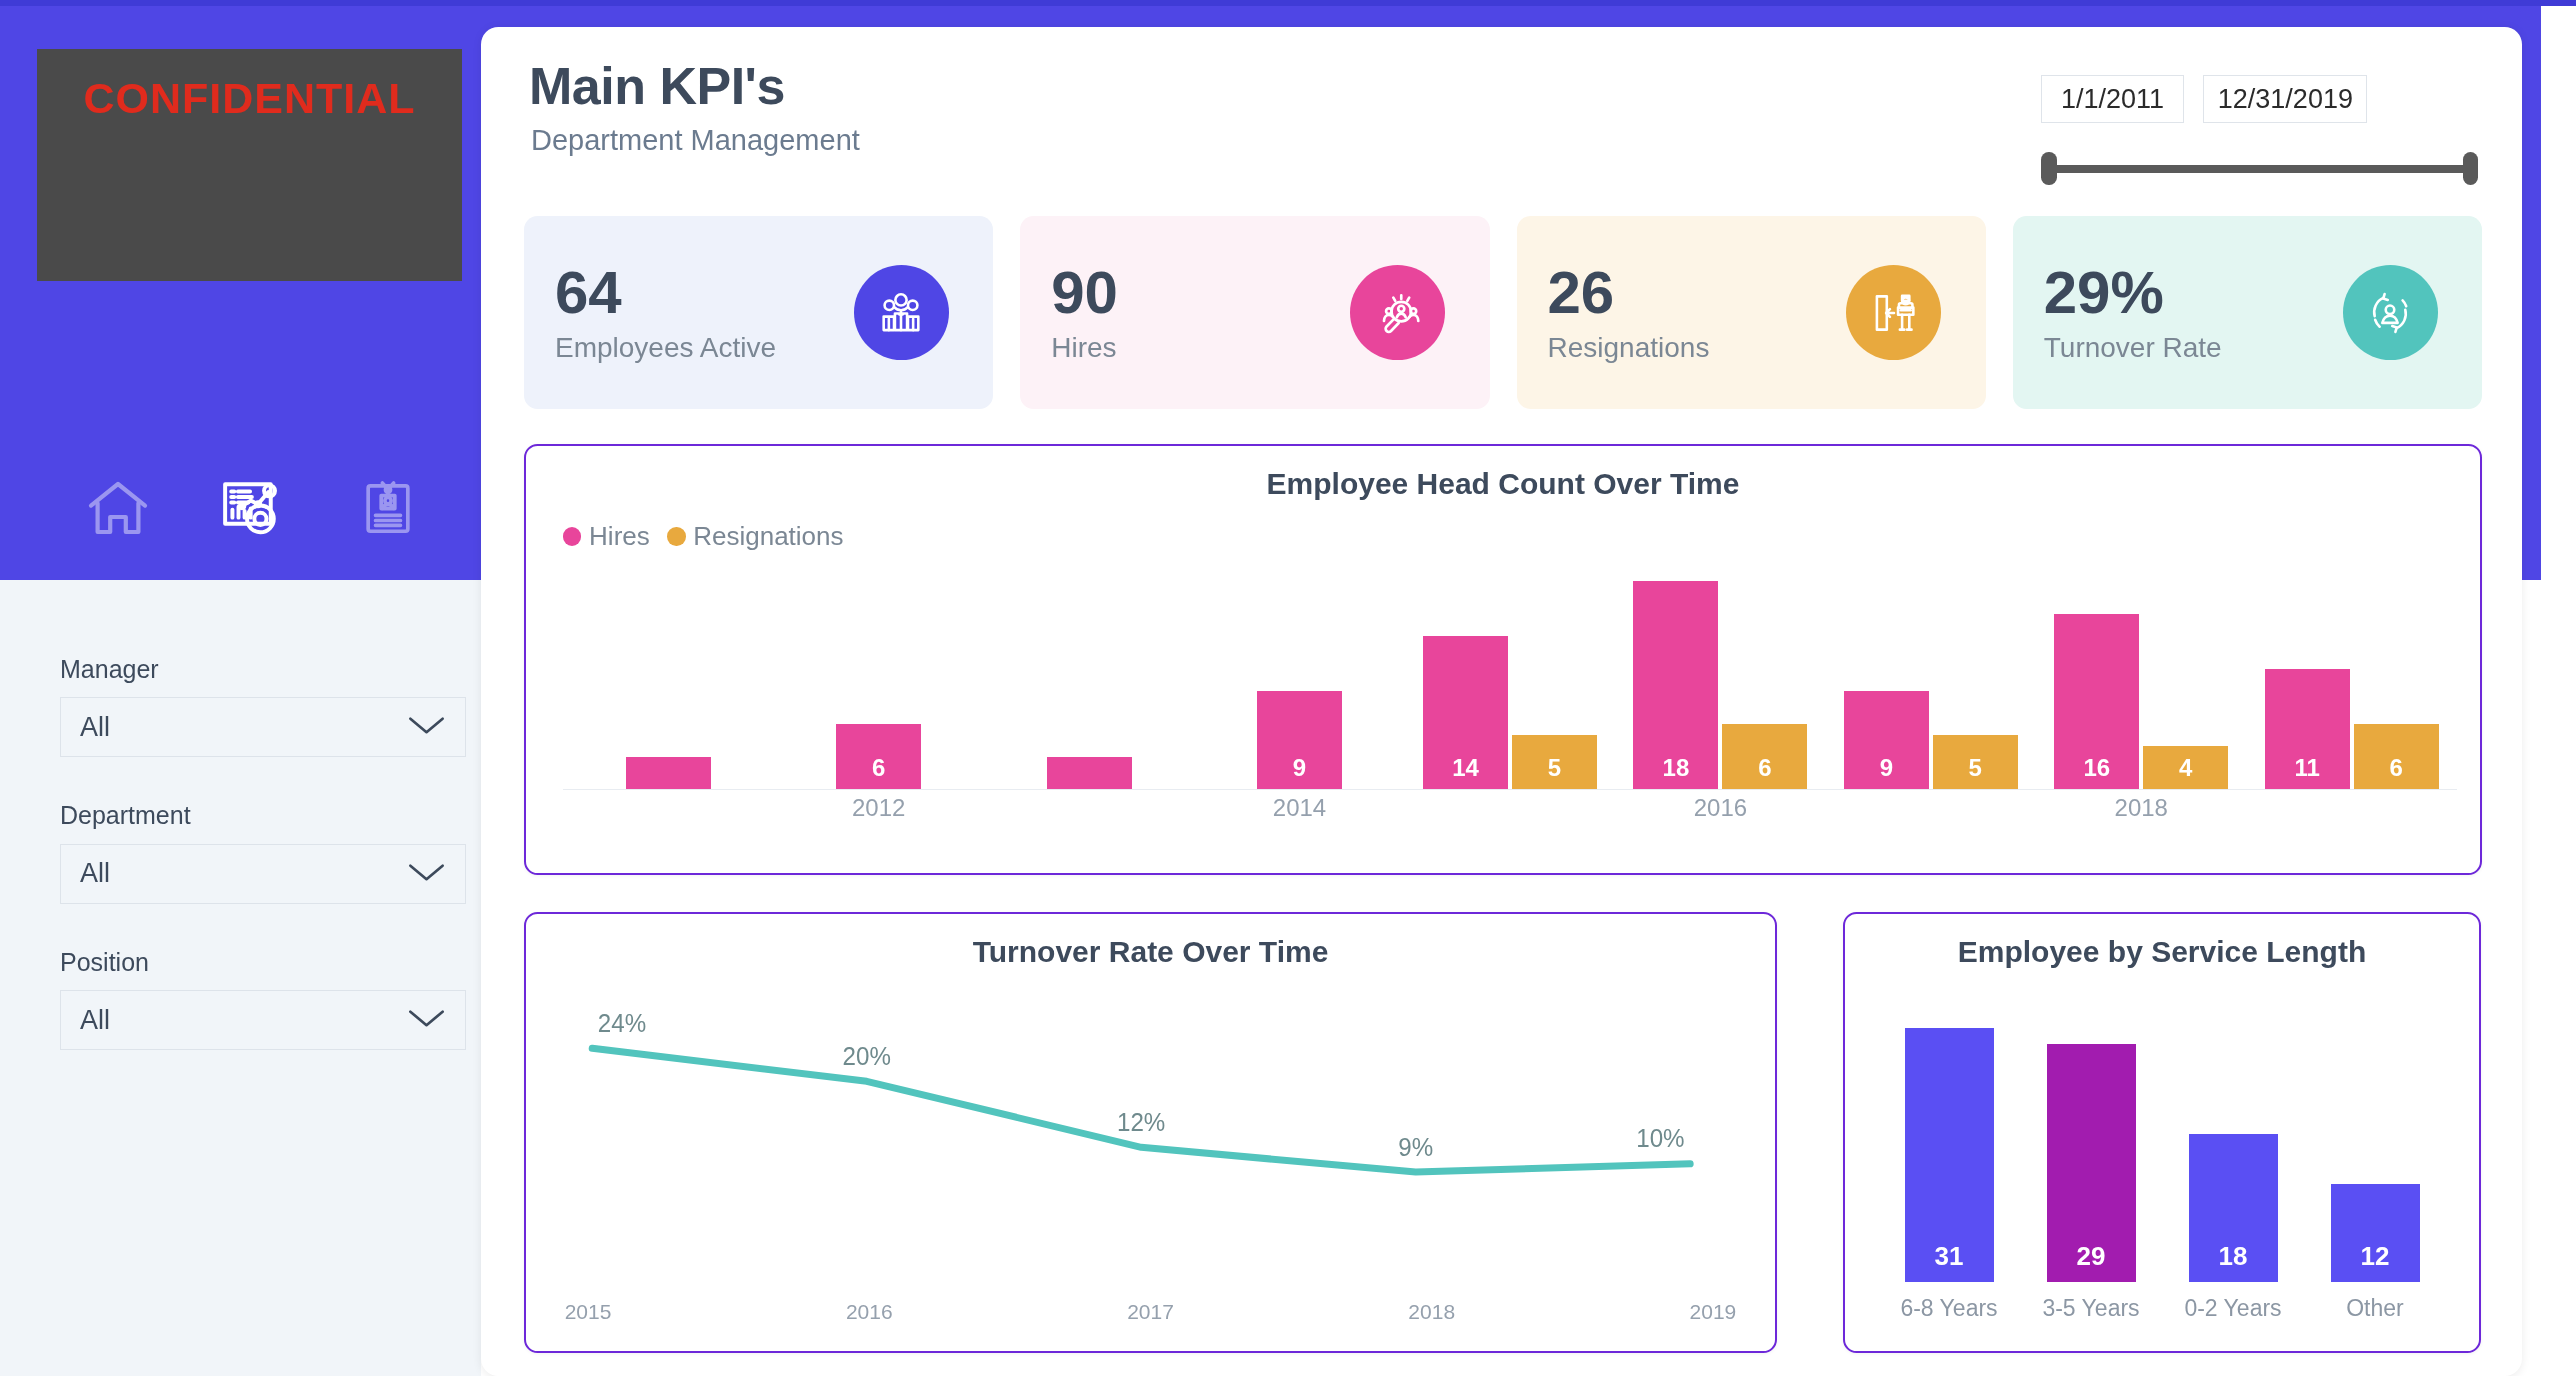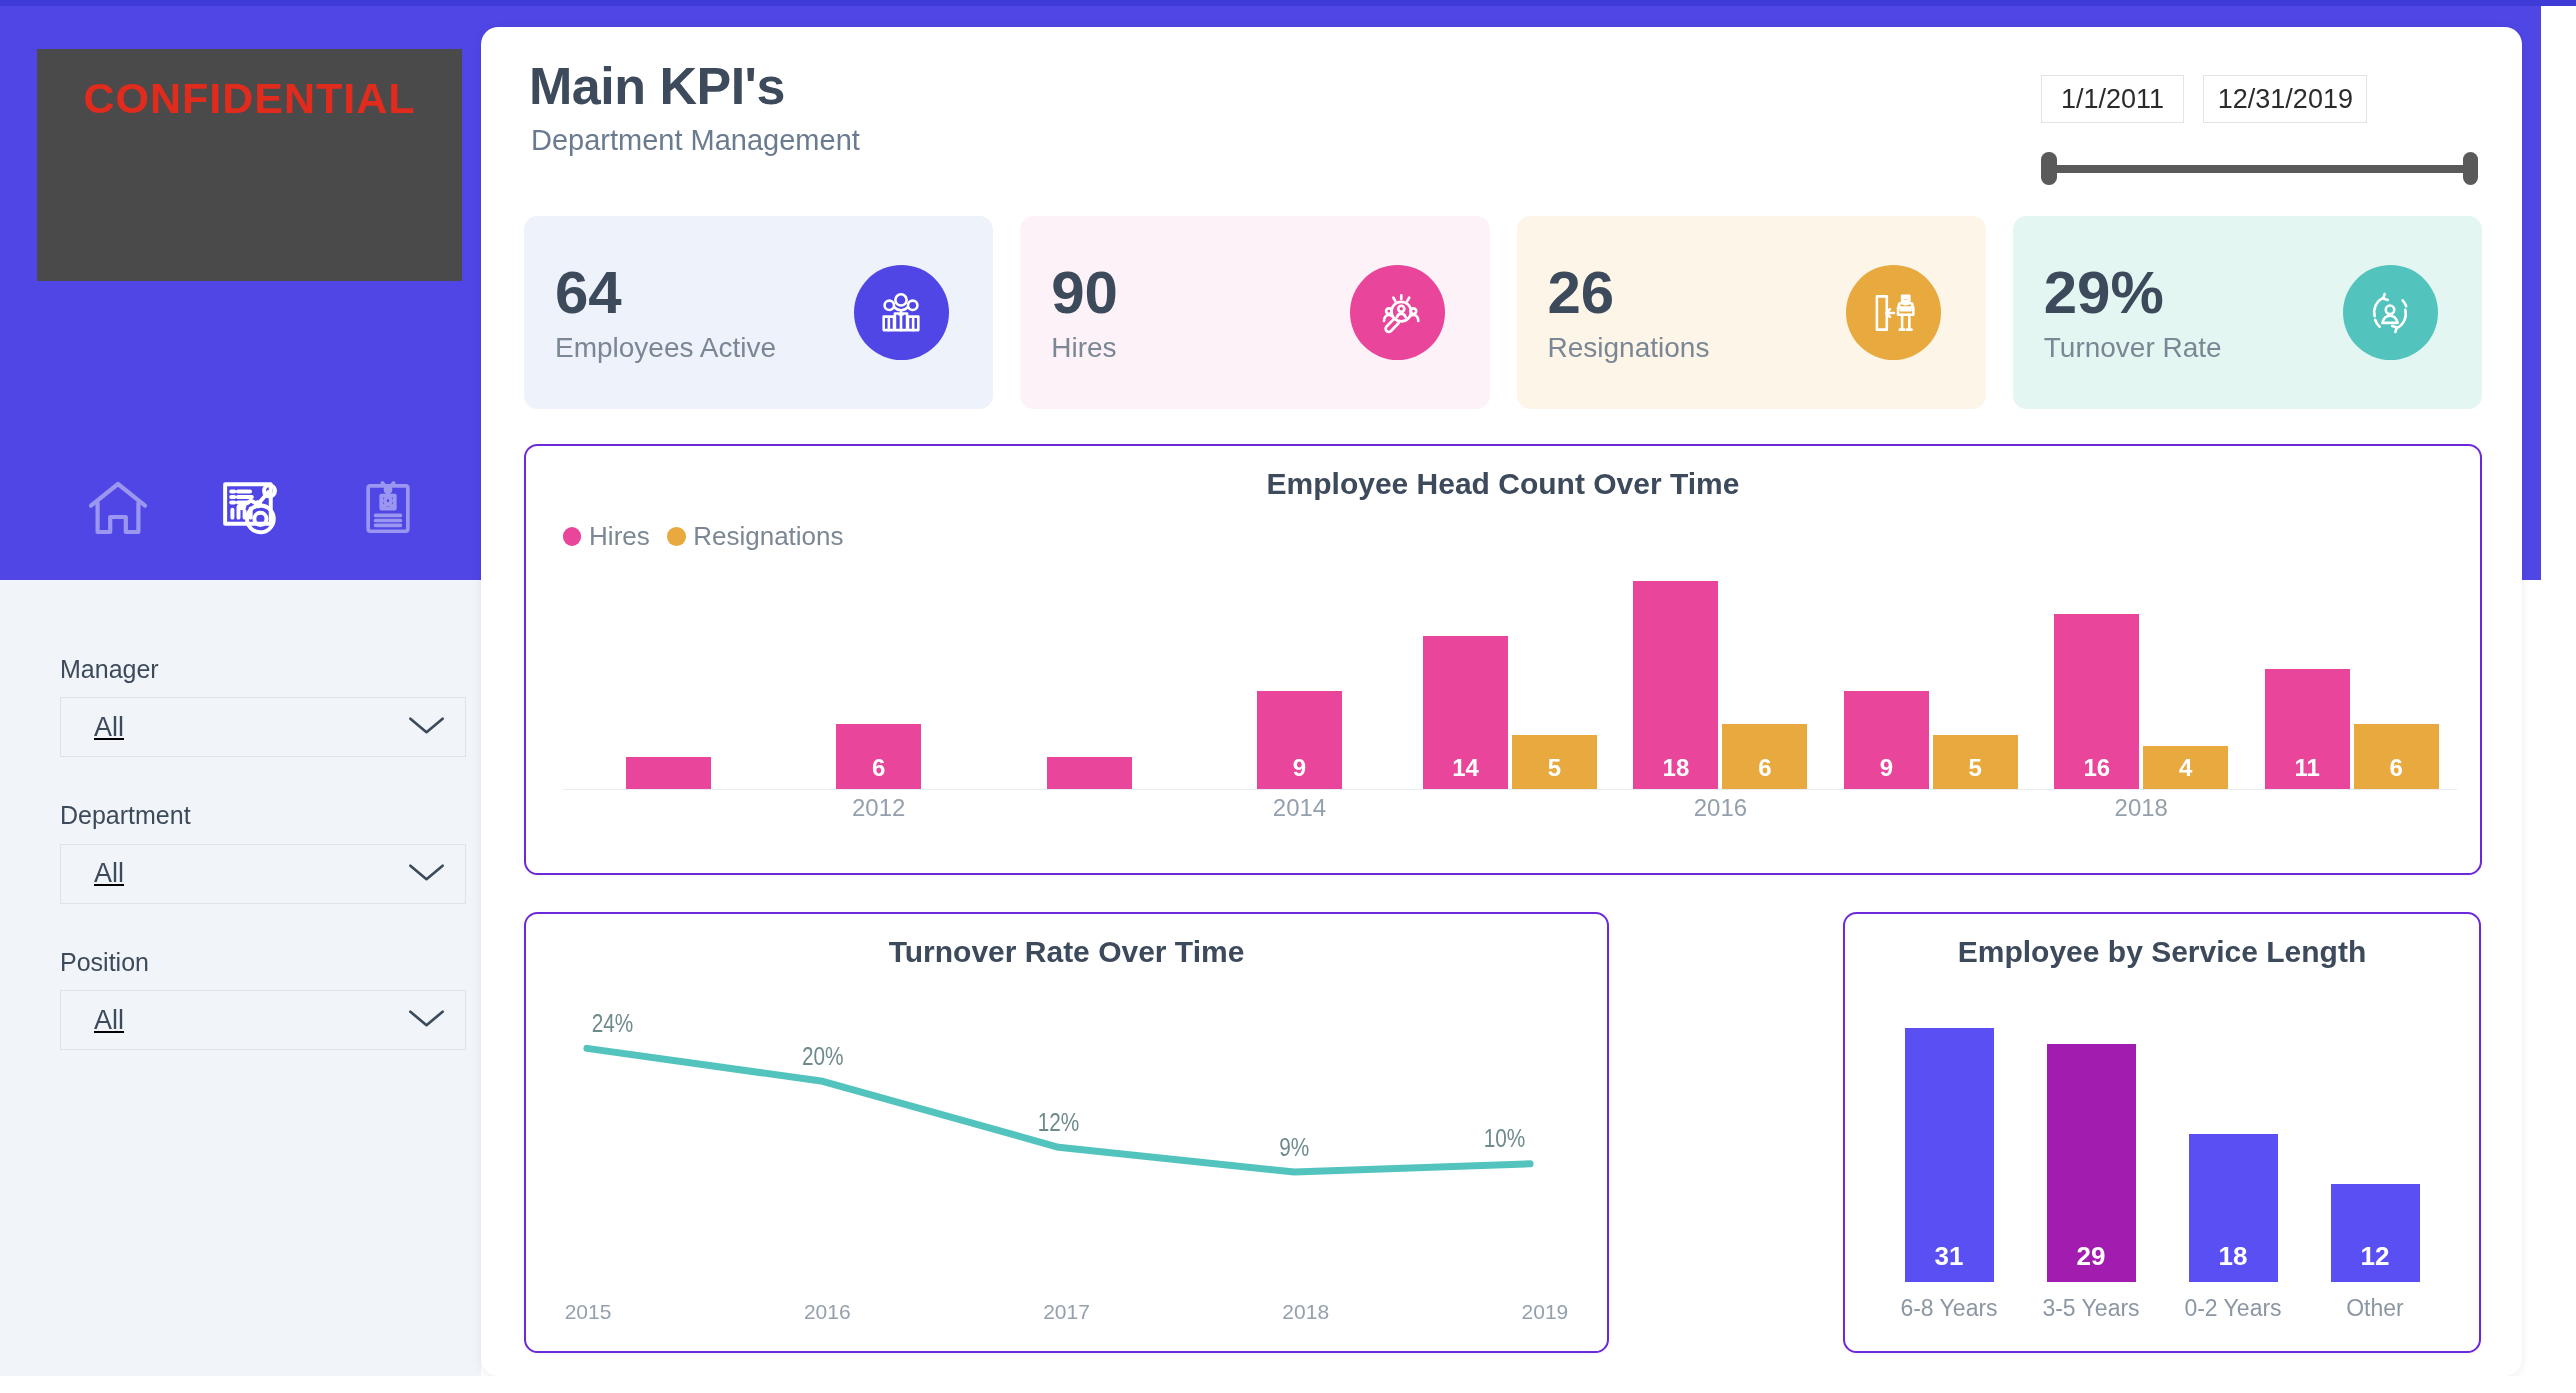--- a/index.html
+++ b/index.html
@@ -58,22 +58,21 @@
   .filters { position: absolute; left: 60px; top: 649px; width: 406px; }
   .filter-block { margin-bottom: 44px; }
   .filter-label {
     font-size: 25px; color: #3d4a5c; margin-bottom: 13.5px; font-weight: 400;
   }
   .filter-select {
     position: relative;
     height: 60px; background: #f1f5f9;
     border: 1px solid #dde3ea;
     display: flex; align-items: center;
-    padding: 0 33px;
-    text-decoration: underline;
+    padding: 0 19px;
   }
   .filter-value { font-size: 27px; color: #3d4a5c; }
   .chev { position: absolute; right: 17.4px; top: 50%; transform: translateY(-50%); }
 
   
   .main-panel {
     position: absolute; left: 481px; top: 27px;
     width: 2041px; height: 1349px;
     background: #ffffff;
     border-radius: 17.4px;
@@ -138,21 +137,21 @@
     border: 2px solid #6d28d9;
     border-radius: 13.5px;
     box-shadow: 0 1px 3.9px rgba(0,0,0,0.05);
   }
   .chart-title {
     text-align: center; font-size: 30px; font-weight: bold; color: #3d4a5c;
     padding-top: 21px;
   }
 
   #headcount-card { left: 43px; top: 417px; width: 1958px; height: 431px; }
-  #turnover-card  { left: 43px; top: 885px; width: 1085px; height: 441px; }
+  #turnover-card  { left: 43px; top: 885px; width: 1253px; height: 441px; }
   #service-card   { left: 1362px; top: 885px; width: 638px; height: 441px; }
 
   
   .legend {
     position: absolute; left: 37px; top: 75px;
     display: flex; align-items: center; gap: 17.4px;
   }
   .legend-item { display: flex; align-items: center; gap: 7.7px; }
   .legend-dot { width: 18.4px; height: 18.4px; border-radius: 50%; }
   .legend-label { font-size: 26px; color: #7b8794; }

